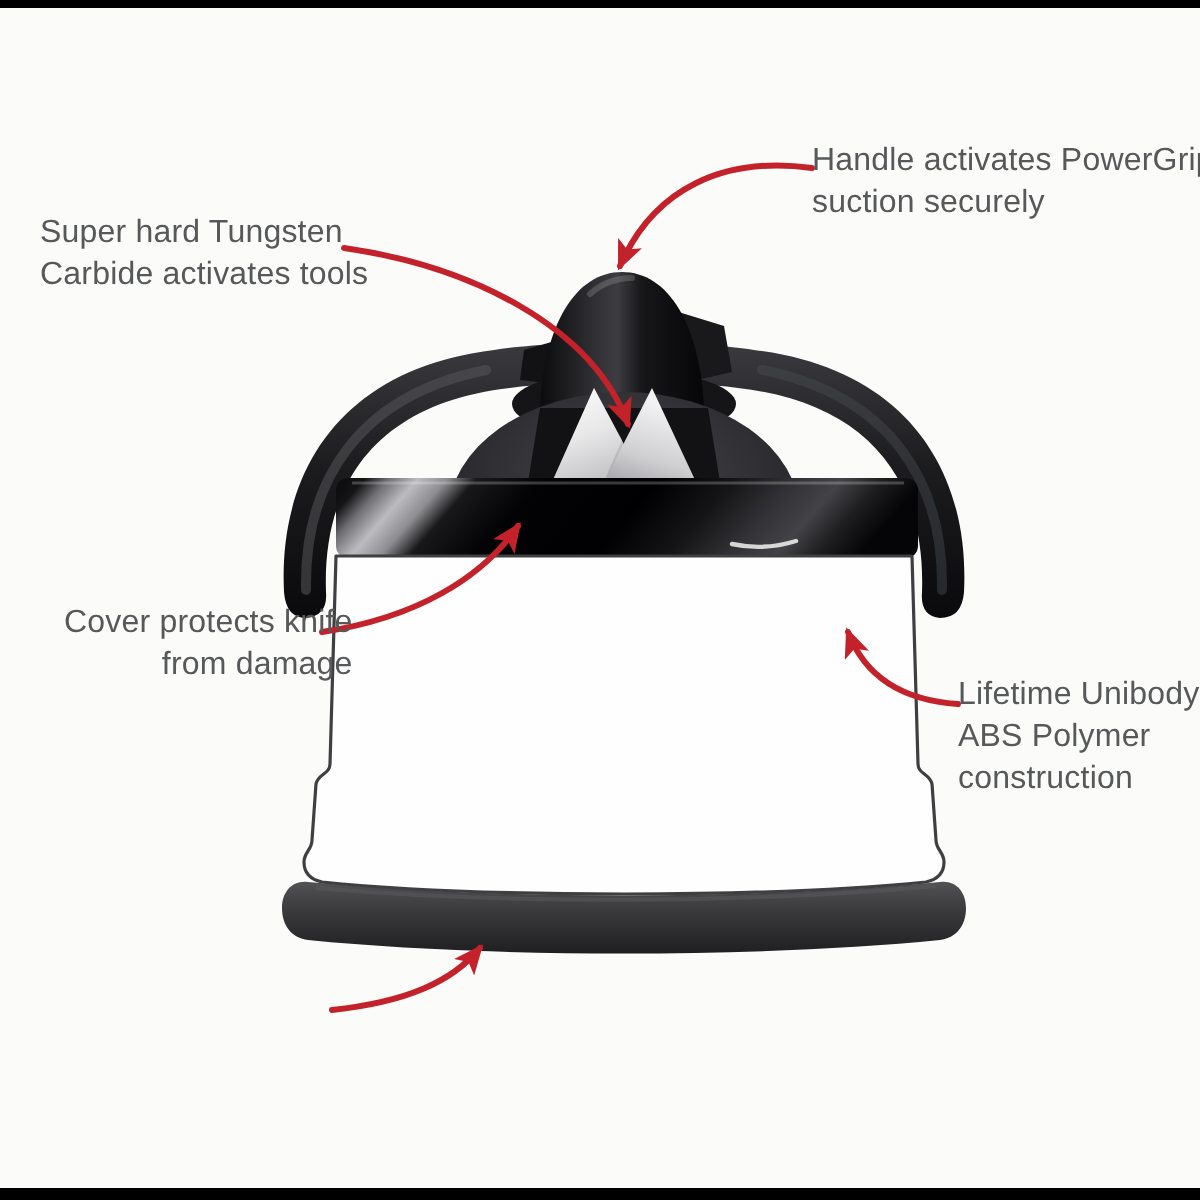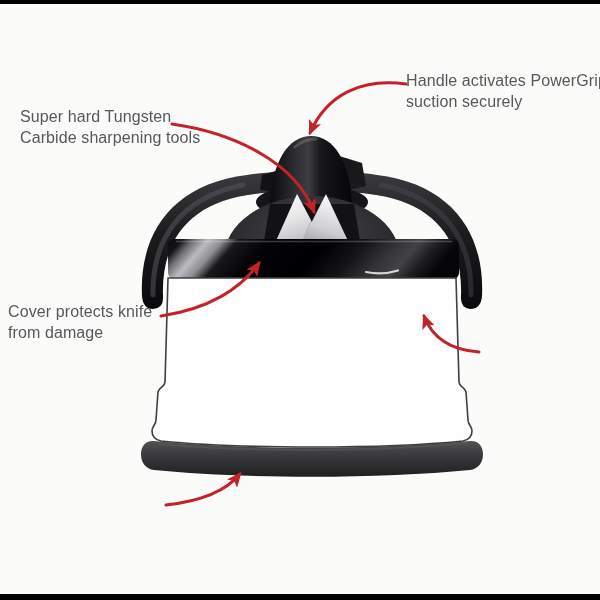--- a/index.html
+++ b/index.html
@@ -132,20 +132,23 @@
       <path d="M161,316 C208,309 241,289 259,263" marker-end="url(#arrowHead)" stroke="#c4222a"></path>
       <path d="M479,352 C449,350 432,337 424,316" marker-end="url(#arrowHead)" stroke="#c4222a"></path>
       <path d="M166,505 C203,501 226,491 240,474" marker-end="url(#arrowHead)" stroke="#c4222a"></path>
     </g>
   </svg>
 
   <div class="label" style="left:406px;top:70px;">Handle activates PowerGrip
 suction securely</div>
 
   <div class="label" style="left:20px;top:106px;">Super hard Tungsten
-Carbide sharpening tools</div>
+Carbide activates tools</div>
 
-  <div class="label" style="left:8px;top:301px;">Cover protects knife
+  <div class="label" style="left:32px;top:301px;text-align:right;">Cover protects knife
 from damage</div>
 
+  <div class="label" style="left:479px;top:337px;">Lifetime Unibody
+ABS Polymer
+construction</div>
 
 
 </div>
 
 </body></html>

